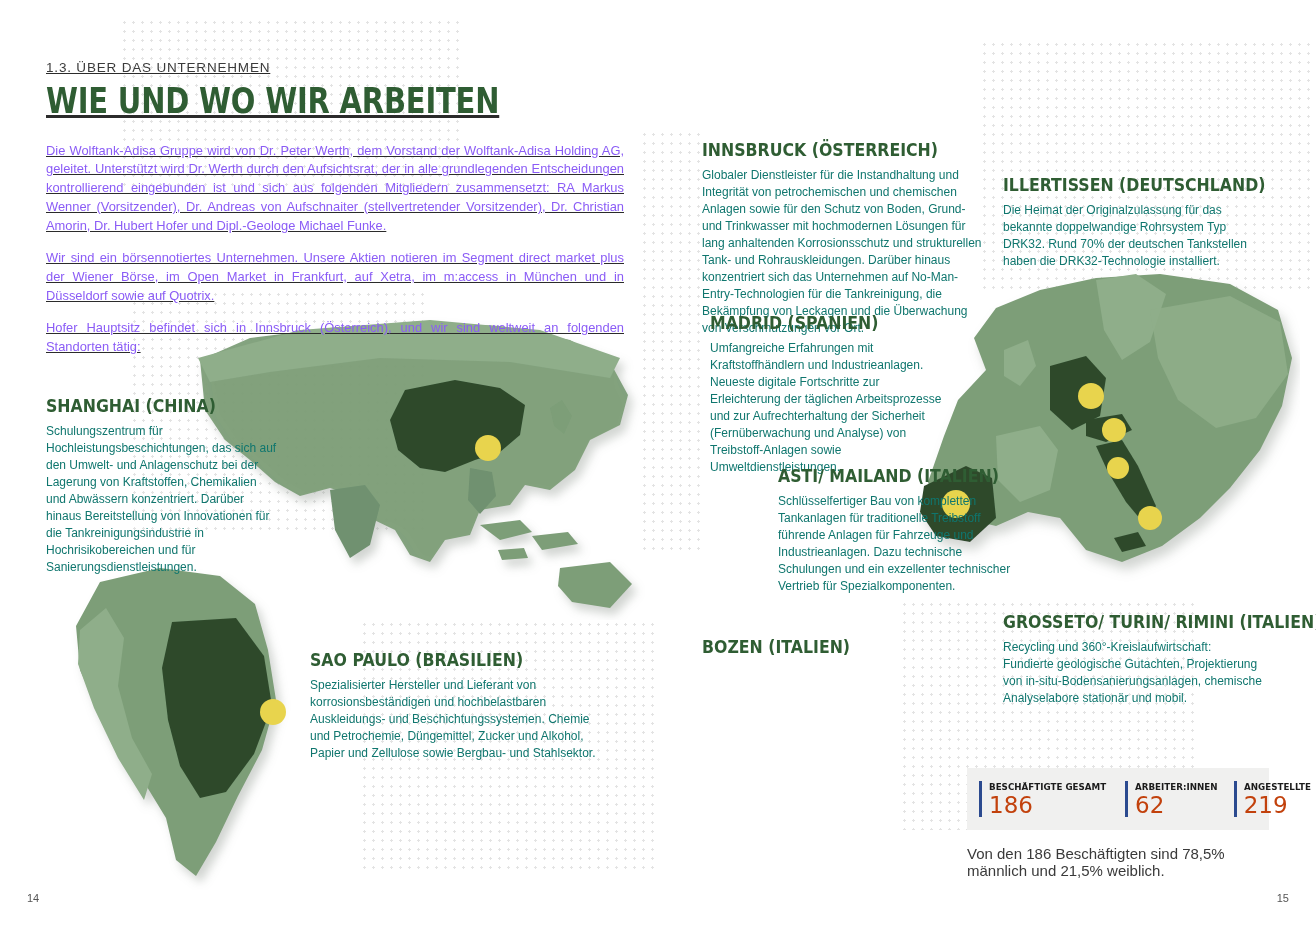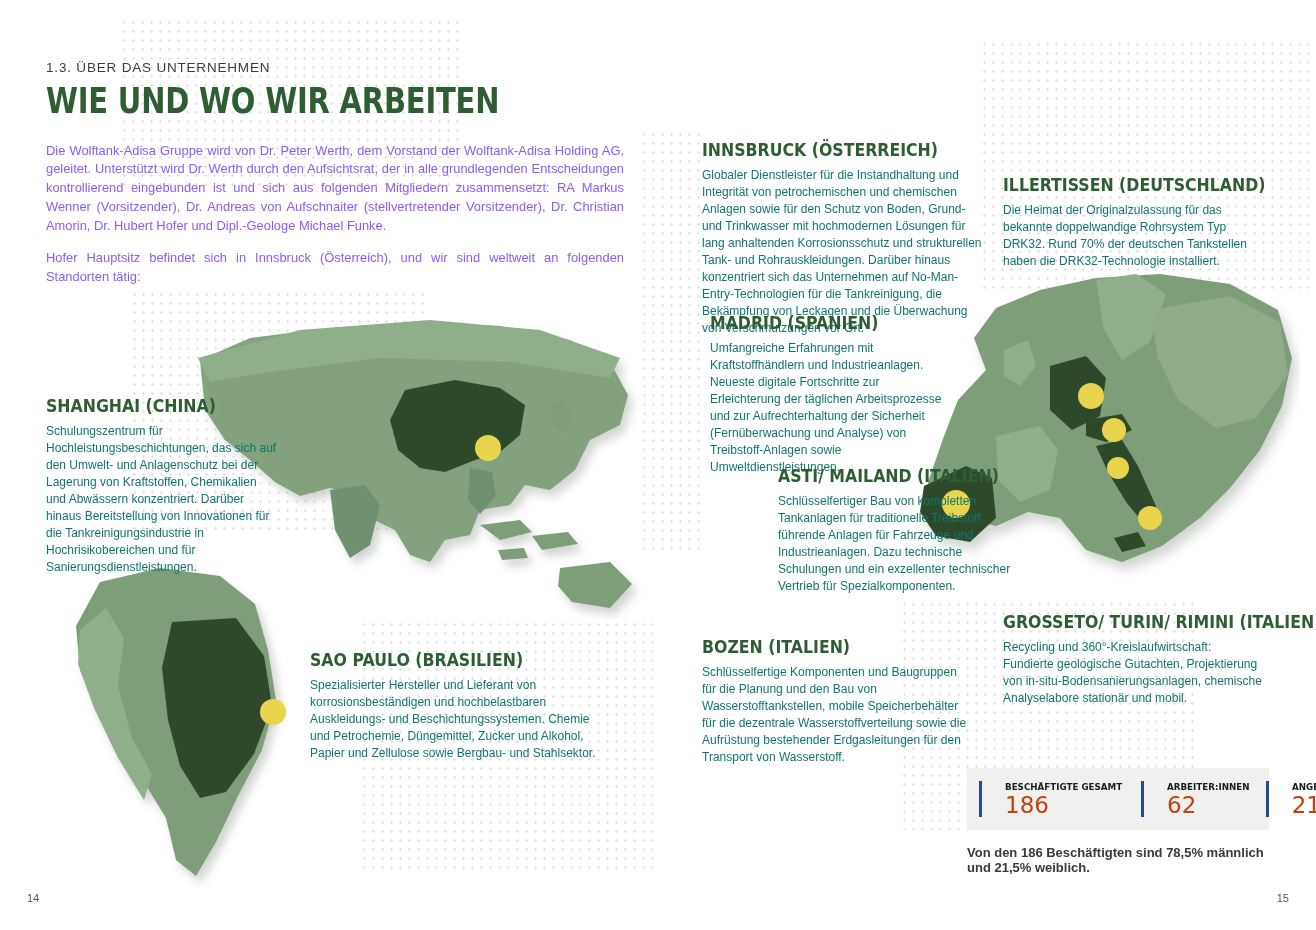--- a/index.html
+++ b/index.html
@@ -29,20 +29,21 @@
   .dots-c { left: 130px; top: 290px; width: 300px; height: 240px; }
   .dots-d { left: 360px; top: 620px; width: 300px; height: 250px; }
   .dots-e { left: 900px; top: 600px; width: 300px; height: 230px; }
   .dots-f { left: 640px; top: 130px; width: 60px;  height: 420px; }
 
   .left-col {
     position: absolute;
     left: 46px;
     top: 60px;
     width: 590px;
+    text-decoration: underline;
   }
   .kicker {
     font-size: 13.5px;
     letter-spacing: 0.06em;
     color: #3b3b3b;
     font-weight: 400;
     margin: 0 0 8px 0;
   }
   h1.title {
     font-family: "DejaVu Sans", sans-serif;
@@ -109,21 +110,21 @@
     width: 302px;
     height: 62px;
     background: #f0f0ef;
     display: flex;
     align-items: center;
     padding: 7px 10px 7px 12px;
   }
   .stat {
     display: flex;
     align-items: flex-end;
-    padding-left: 23px;
+    padding-left: 7px;
     border-left: 3px solid #2b4a8f;
     margin-right: 10px;
   }
   .stat .inner { display: flex; flex-direction: column; justify-content: center; }
   .stat-label {
     font-family: "DejaVu Sans", sans-serif;
     font-weight: 700;
     font-size: 9.4px;
     color: #1b1b1b;
     letter-spacing: 0px;
@@ -137,23 +138,22 @@
     font-weight: 400;
     font-size: 23px;
     line-height: 1;
     color: #c2410c;
   }
   .stats-note {
     position: absolute;
     left: 967px;
     top: 845px;
     width: 320px;
-    font-size: 13px;
+    font-size: 15px;
     color: #3a3a3a;
-    font-weight: bold;
   }
 
   .folio {
     position: absolute;
     bottom: 26px;
     font-size: 11px;
     color: #555;
   }
   .folio-left { left: 27px; text-align: center; }
   .folio-right { right: 27px; }
@@ -256,20 +256,21 @@
     <circle cx="214" cy="180" r="12" fill="#e8d44d"></circle>
     <circle cx="56" cy="254" r="14" fill="#e8d44d"></circle>
     <circle cx="218" cy="218" r="11" fill="#e8d44d"></circle>
     <circle cx="250" cy="268" r="12" fill="#e8d44d"></circle>
   </svg>
 
   <div class="left-col">
     <div class="kicker">1.3. ÜBER DAS UNTERNEHMEN</div>
     <h1 class="title">WIE UND WO WIR ARBEITEN</h1>
     <p class="body-p">Die Wolftank-Adisa Gruppe wird von Dr. Peter Werth, dem Vorstand der Wolftank-Adisa Holding AG, geleitet. Unterstützt wird Dr. Werth durch den Aufsichtsrat, der in alle grundlegenden Entscheidungen kontrollierend eingebunden ist und sich aus folgenden Mitgliedern zusammensetzt: RA Markus Wenner (Vorsitzender), Dr. Andreas von Aufschnaiter (stellvertretender Vorsitzender), Dr. Christian Amorin, Dr. Hubert Hofer und Dipl.-Geologe Michael Funke.</p>
+    <p class="body-p">Wir sind ein börsennotiertes Unternehmen. Unsere Aktien notieren im Segment direct market plus der Wiener Börse, im Open Market in Frankfurt, auf Xetra, im m:access in München und in Düsseldorf sowie auf Quotrix.</p>
     <p class="body-p">Hofer Hauptsitz befindet sich in Innsbruck (Österreich), und wir sind weltweit an folgenden Standorten tätig:</p>
   </div>
 
   <div class="block" id="blk-shanghai">
     <div class="sec-h">SHANGHAI (CHINA)</div>
     <p class="sec-p">Schulungszentrum für Hochleistungsbeschichtungen, das sich auf den Umwelt- und Anlagenschutz bei der Lagerung von Kraftstoffen, Chemikalien und Abwässern konzentriert. Darüber hinaus Bereitstellung von Innovationen für die Tankreinigungsindustrie in Hochrisikobereichen und für Sanierungsdienstleistungen.</p>
   </div>
 
   <div class="block" id="blk-saopaulo">
     <div class="sec-h">SAO PAULO (BRASILIEN)</div>
@@ -291,21 +292,20 @@
     <p class="sec-p">Umfangreiche Erfahrungen mit Kraftstoffhändlern und Industrieanlagen. Neueste digitale Fortschritte zur Erleichterung der täglichen Arbeitsprozesse und zur Aufrechterhaltung der Sicherheit (Fernüberwachung und Analyse) von Treibstoff-Anlagen sowie Umweltdienstleistungen.</p>
   </div>
 
   <div class="block" id="blk-asti">
     <div class="sec-h">ASTI/ MAILAND (ITALIEN)</div>
     <p class="sec-p">Schlüsselfertiger Bau von kompletten Tankanlagen für traditionelle Treibstoff führende Anlagen für Fahrzeuge und Industrieanlagen. Dazu technische Schulungen und ein exzellenter technischer Vertrieb für Spezialkomponenten.</p>
   </div>
 
   <div class="block" id="blk-bozen">
     <div class="sec-h">BOZEN (ITALIEN)</div>
-    <p class="sec-p">Schlüsselfertige Komponenten und Baugruppen für die Planung und den Bau von Wasserstofftankstellen, mobile Speicherbehälter für die dezentrale Wasserstoffverteilung sowie die Aufrüstung bestehender Erdgasleitungen für den Transport von Wasserstoff.</p>
   </div>
 
   <div class="block" id="blk-grosseto">
     <div class="sec-h">GROSSETO/ TURIN/ RIMINI (ITALIEN)</div>
     <p class="sec-p">Recycling und 360°-Kreislaufwirtschaft: Fundierte geologische Gutachten, Projektierung von in-situ-Bodensanierungsanlagen, chemische Analyselabore stationär und mobil.</p>
   </div>
 
   <div class="stats">
     <div class="stat">
       <div class="inner">

